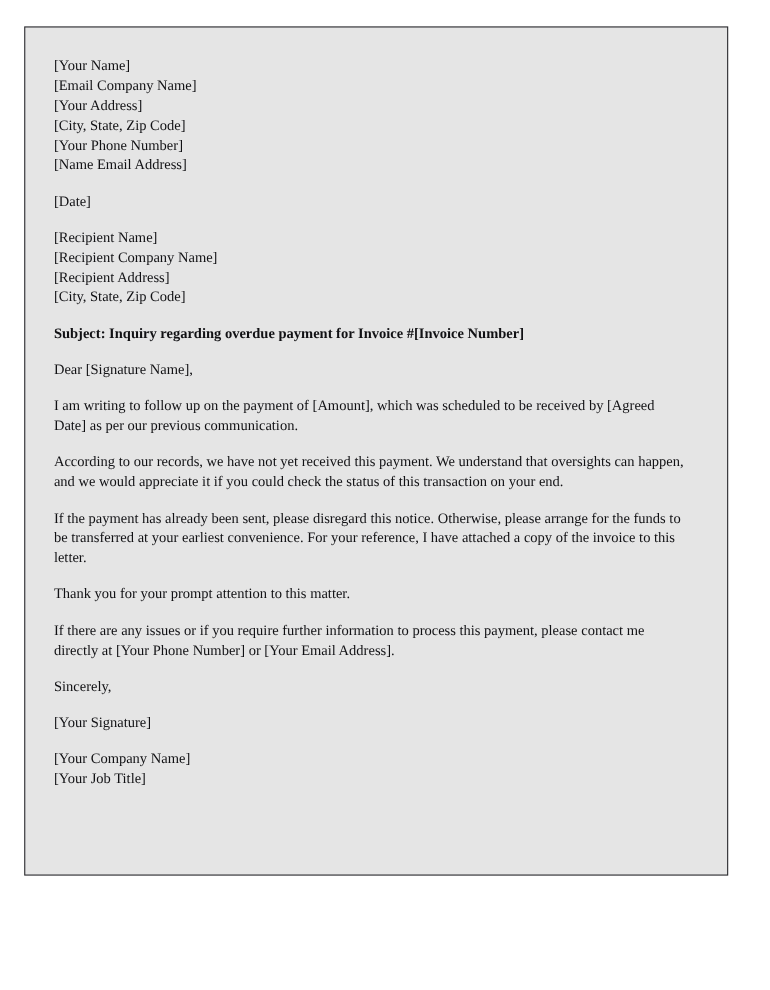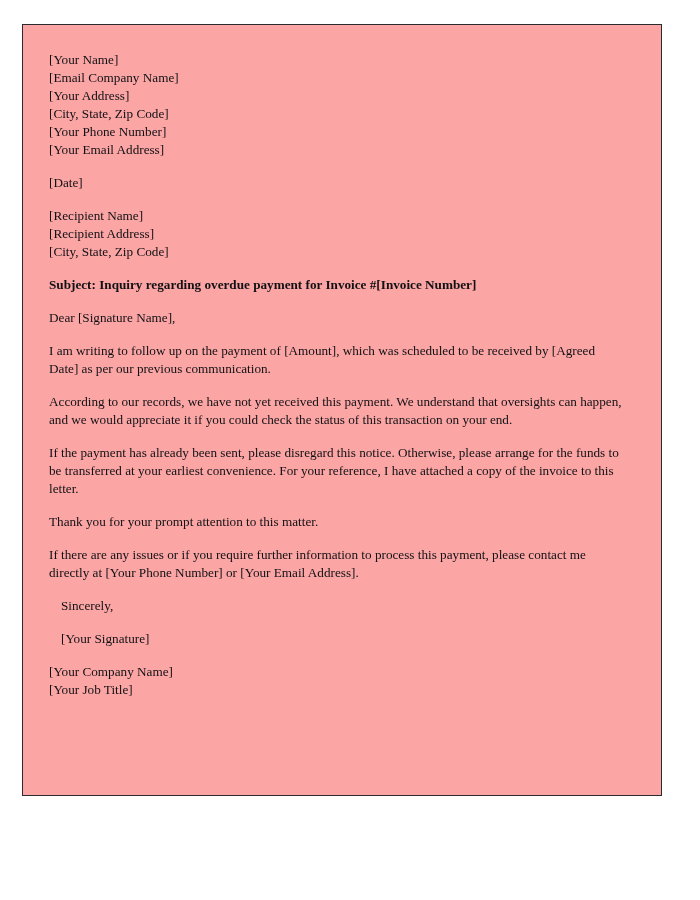--- a/index.html
+++ b/index.html
@@ -21,21 +21,21 @@
     background: #ffffff;
   }
   .letter-frame {
     position: absolute;
     left: 22px;
     top: 24px;
     width: 640px;
     height: 772px;
     box-sizing: border-box;
     border: 1px solid #2b2b2f;
-    background: #fca5a5;
+    background: #e5e5e5;
     padding: 26px 34px 20px 26px;
   }
   .letter-body {
     font-size: 13.2px;
     line-height: 18px;
     color: #111114;
     text-align: left;
   }
   .block {
     margin: 0 0 15px 0;
@@ -54,48 +54,49 @@
   }
   .subject {
     font-weight: bold;
     margin: 0 0 15px 0;
     white-space: pre-wrap;
   }
   .salutation {
     margin: 0 0 15px 0;
   }
   .closing-line {
-    margin: 0 0 15px 12px;
+    margin: 0 0 15px 0;
   }
   .sig-block {
     margin: 0;
   }
 </style>
 </head>
 <body>
 
 <div class="page">
   <div class="letter-frame">
     <div class="letter-body">
 
       <div class="block">
         <span class="line">[Your Name]</span>
         <span class="line">[Email Company Name]</span>
         <span class="line">[Your Address]</span>
         <span class="line">[City, State, Zip Code]</span>
         <span class="line">[Your Phone Number]</span>
-        <span class="line">[Your Email Address]</span>
+        <span class="line">[Name Email Address]</span>
       </div>
 
       <div class="block">
         <span class="line">[Date]</span>
       </div>
 
       <div class="block">
         <span class="line">[Recipient Name]</span>
+        <span class="line">[Recipient Company Name]</span>
         <span class="line">[Recipient Address]</span>
         <span class="line">[City, State, Zip Code]</span>
       </div>
 
       <p class="subject">Subject: Inquiry regarding overdue payment for Invoice #[Invoice Number]</p>
 
       <p class="salutation">Dear [Signature Name],</p>
 
       <p class="para">I am writing to follow up on the payment of [Amount], which was scheduled to be received by [Agreed Date] as per our previous communication.</p>
       <p class="para">According to our records, we have not yet received this payment. We understand that oversights can happen, and we would appreciate it if you could check the status of this transaction on your end.</p>

